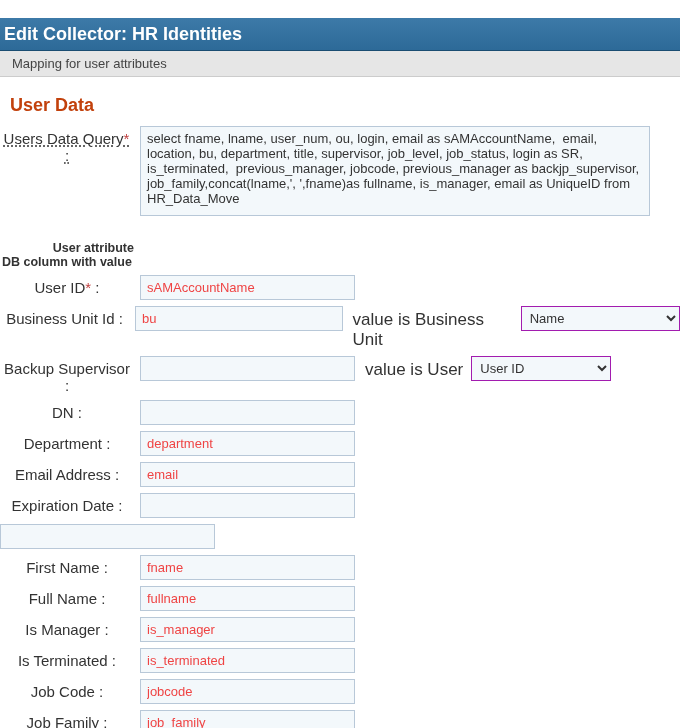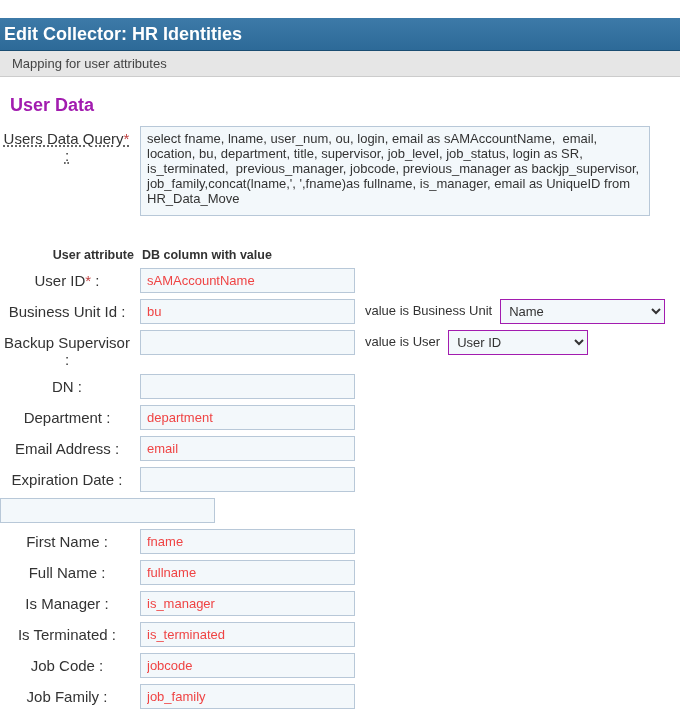--- a/index.html
+++ b/index.html
@@ -23,21 +23,21 @@
     font-weight: bold;
   }
   .subheader {
     background: #e6e6e6;
     border-bottom: 1px solid #ccc;
     padding: 5px 12px;
     color: #444;
     font-size: 13px;
   }
   .section-title {
-    color: #a21caf;
+    color: #c2410c;
     font-size: 18px;
     font-weight: bold;
     margin: 18px 0 10px 10px;
   }
   .form-row {
     display: flex;
     align-items: flex-start;
     margin-bottom: 6px;
   }
   .form-label {
@@ -63,21 +63,22 @@
     background: #f3f8fb;
     font-family: "Segoe UI", Arial, sans-serif;
     font-size: 13px;
     padding: 4px 6px;
     resize: none;
     color: #333;
     overflow-y: scroll;
   }
   .attr-header-row {
     display: flex;
-    margin: 32px 0 6px 0;
+    margin: 25px 0 6px 0;
+    flex-direction: column;
   }
   .attr-header-left {
     width: 140px;
     text-align: right;
     padding-right: 6px;
     font-weight: bold;
     font-size: 12.5px;
   }
   .attr-header-right {
     font-weight: bold;
@@ -89,21 +90,21 @@
     height: 25px;
     border: 1px solid #b8c8d8;
     background: #f3f8fb;
     padding: 2px 6px;
     font-size: 13px;
     color: #ef4444;
   }
   .midlabel {
     padding: 4px 8px 0 10px;
     color: #333;
-    font-size: 13px;
+    font-size: 17px;
   }
   select.wide {
     height: 25px;
     border: 1px solid #a21caf;
     background: #f3f8fb;
     padding: 2px 4px;
     font-size: 13px;
     color: #333;
   }
   select.bu-select { width: 165px; }

